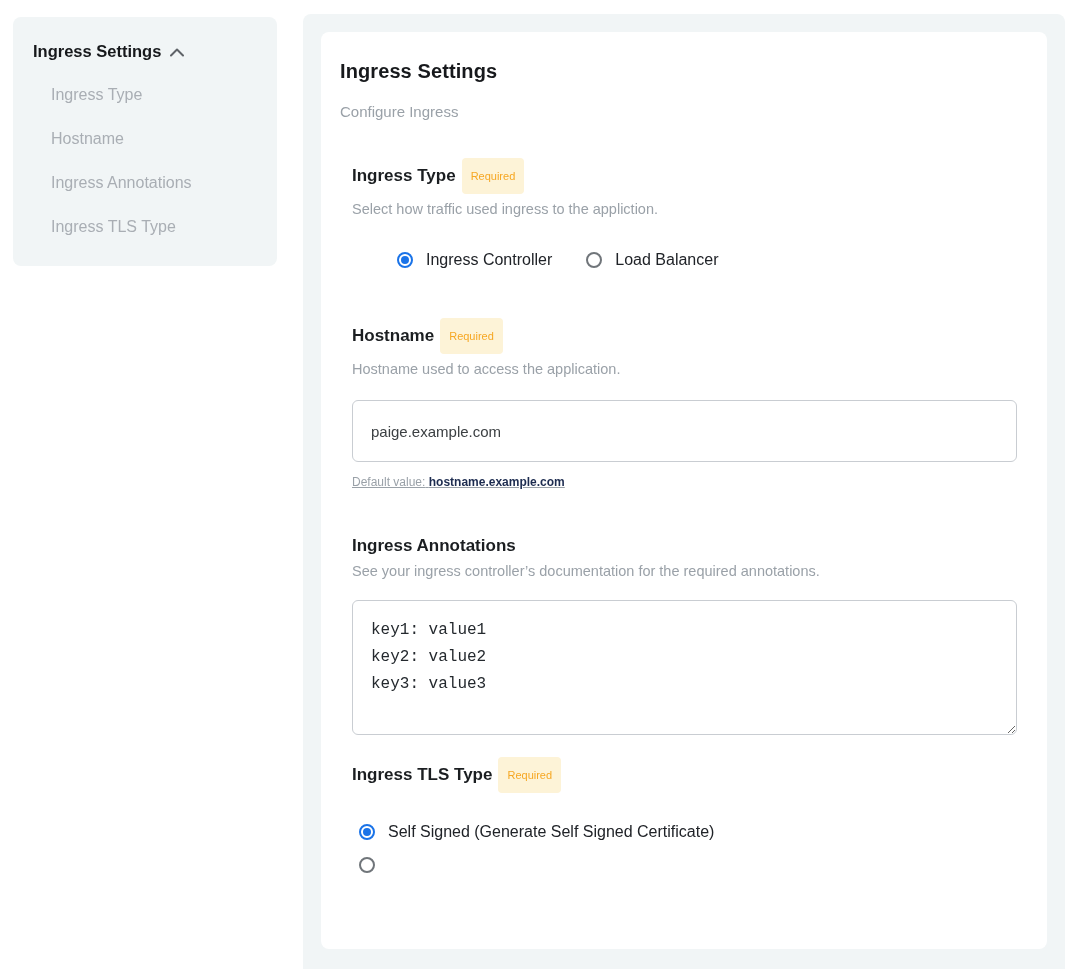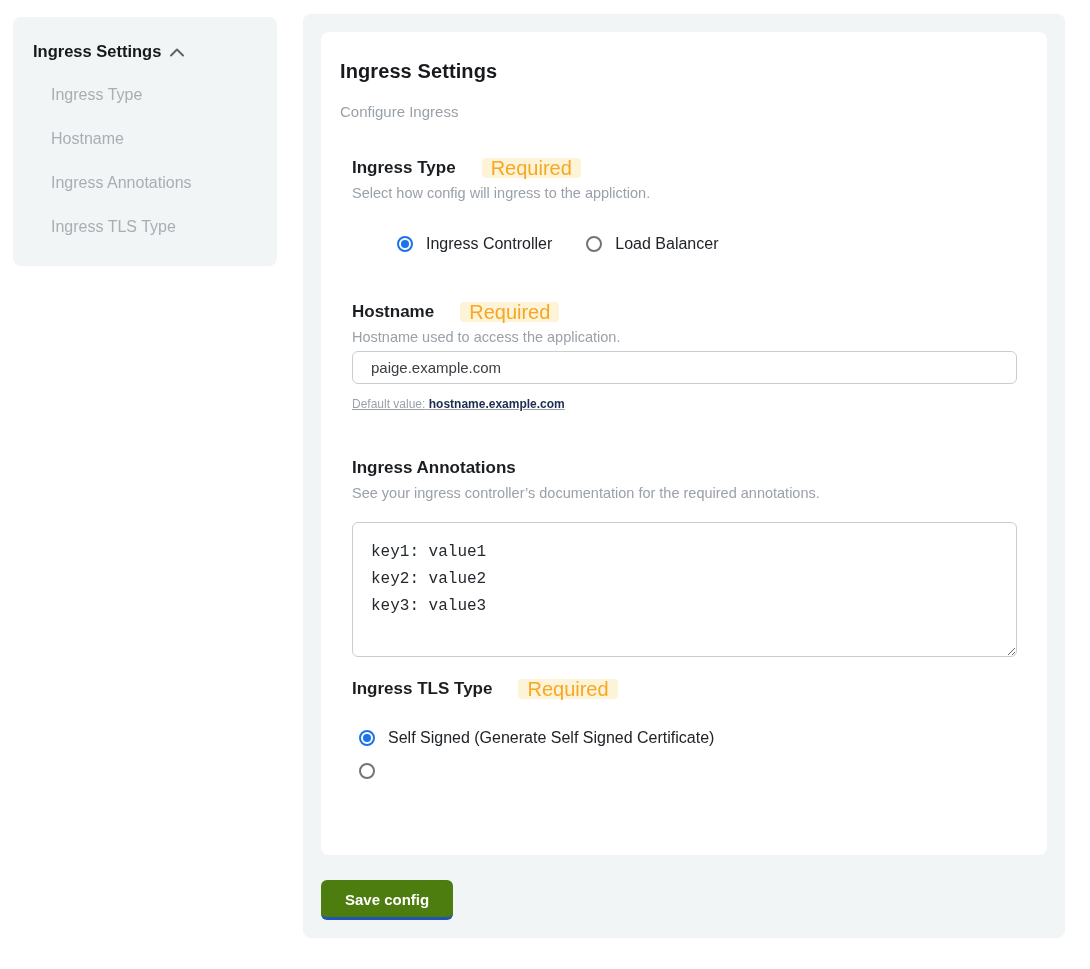--- a/index.html
+++ b/index.html
@@ -73,26 +73,26 @@
 
   .section { margin-left: 12px; }
   .section-heading {
     display: flex;
     align-items: center;
     font-size: 17px;
     font-weight: 700;
     color: #1b1e21;
   }
   .badge {
-    margin-left: 26px;
+    margin-left: 6px;
     background: #fdf3d7;
     color: #f6a723;
-    font-size: 20px;
+    font-size: 11px;
     font-weight: 400;
-    padding: 1px 9px;
+    padding: 9px 9px;
     border-radius: 4px;
     line-height: 18px;
   }
   .section-desc {
     margin-top: 7px;
     font-size: 14.5px;
     color: #9aa1a8;
   }
 
   
@@ -123,23 +123,23 @@
     background: #1a73e8;
   }
 
   
   .section-ingress-type { margin-top: 38px; }
   .section-hostname { margin-top: 49px; }
   .section-annotations { margin-top: 47px; }
   .section-tls { margin-top: 22px; }
 
   .text-input {
-    margin-top: 6px;
+    margin-top: 23px;
     width: 100%;
-    height: 33px;
+    height: 62px;
     border: 1px solid #c9cdd2;
     border-radius: 6px;
     padding: 0 18px;
     font-family: "Liberation Sans", "DejaVu Sans", sans-serif;
     font-size: 15px;
     color: #3c4043;
     background: #ffffff;
     outline: none;
   }
   .default-value {
@@ -209,21 +209,21 @@
   <div class="card">
 
     <h1 class="card-title">Ingress Settings</h1>
     <div class="card-subtitle">Configure Ingress</div>
 
     <section class="section section-ingress-type">
       <div class="section-heading">
         <span>Ingress Type</span>
         <span class="badge">Required</span>
       </div>
-      <div class="section-desc">Select how config will ingress to the appliction.</div>
+      <div class="section-desc">Select how traffic used ingress to the appliction.</div>
       <div class="radio-row">
         <div class="radio-option">
           <span class="radio checked"></span>
           <span>Ingress Controller</span>
         </div>
         <div class="radio-option">
           <span class="radio"></span>
           <span>Load Balancer</span>
         </div>
       </div>

